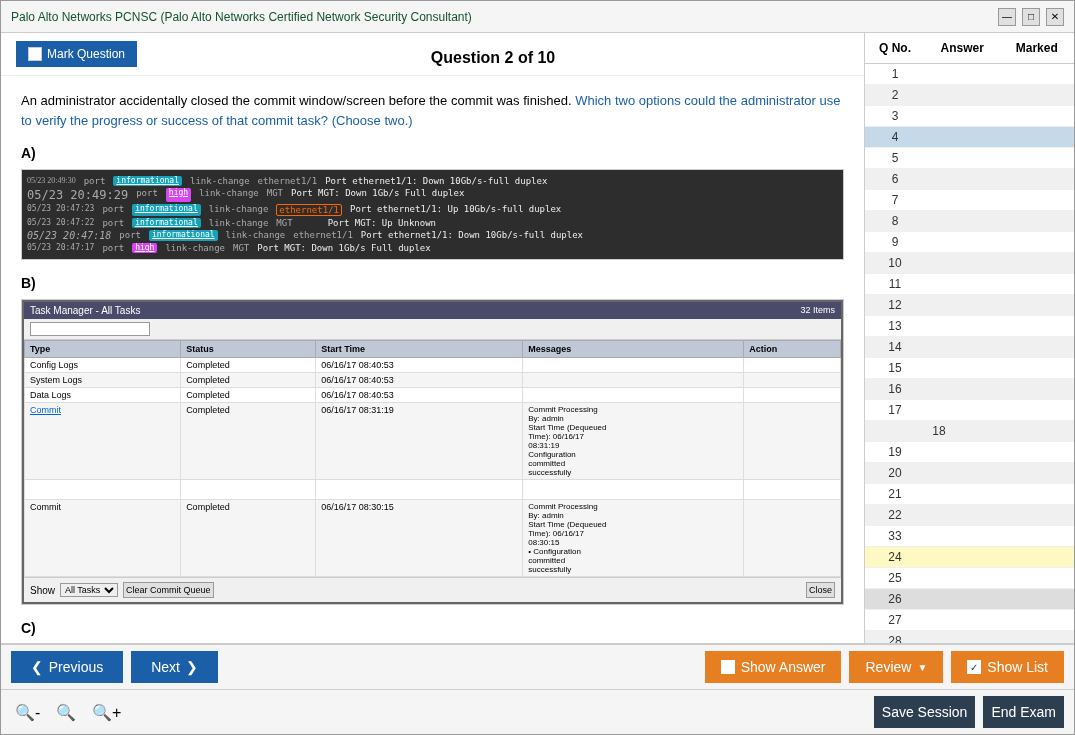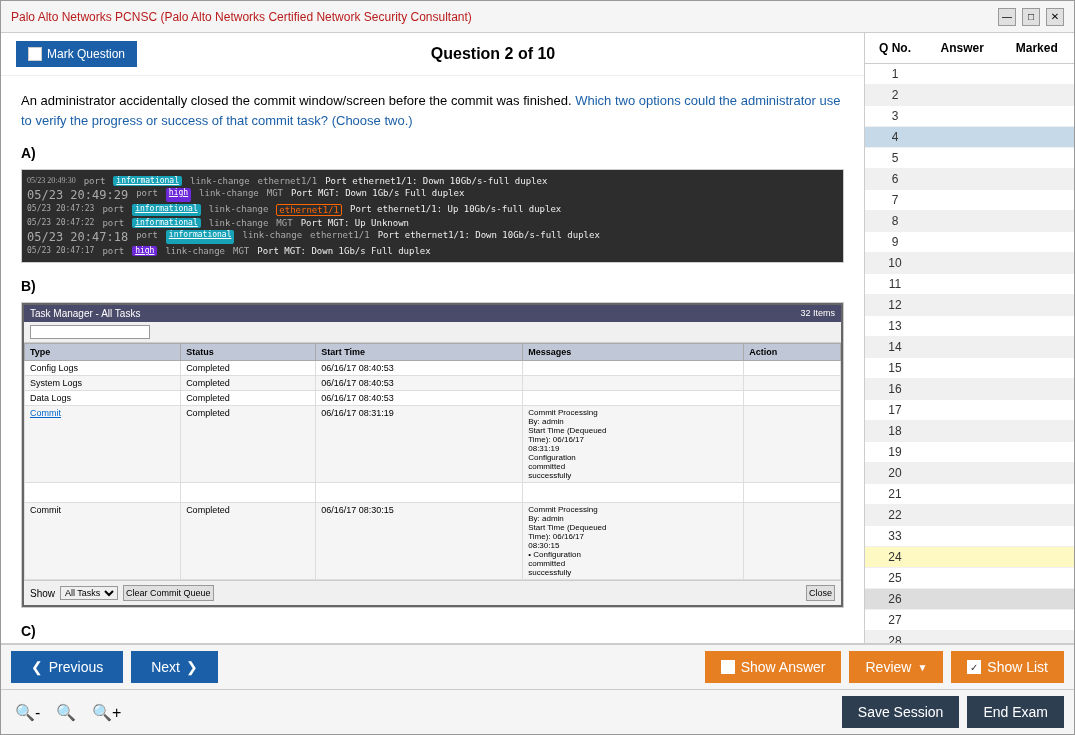--- a/index.html
+++ b/index.html
@@ -1,45 +1,45 @@
 <!DOCTYPE html>
 <html><head>
   <meta charset="utf-8">
   <style>
     * { box-sizing: border-box; margin: 0; padding: 0; }
     body { font-family: Arial, sans-serif; font-size: 13px; background: #f0f0f0; width: 1075px; height: 735px; overflow: hidden; }
     
     .window { width: 1075px; height: 735px; background: white; border: 1px solid #999; display: flex; flex-direction: column; }
     
     .title-bar { background: #f5f5f5; border-bottom: 1px solid #ccc; padding: 5px 10px; display: flex; align-items: center; justify-content: space-between; height: 32px; }
-    .title-bar-text { font-size: 12px; color: #b91c1c; }
+    .title-bar-text { font-size: 12px; color: #14532d; }
     .title-bar-controls { display: flex; gap: 6px; }
     .title-bar-btn { width: 18px; height: 18px; border: 1px solid #999; background: #e0e0e0; cursor: pointer; display: flex; align-items: center; justify-content: center; font-size: 10px; }
     
     .main-content { display: flex; flex: 1; overflow: hidden; }
     
     .left-panel { flex: 1; display: flex; flex-direction: column; overflow: hidden; }
     
-    .question-header { padding: 8px 15px; display: flex; align-items: center; border-bottom: 1px solid #eee; }
+    .question-header { padding: 8px 15px; display: flex; align-items: flex-end; border-bottom: 1px solid #eee; }
     .mark-question-btn { background: #1a5fa8; color: white; border: none; padding: 6px 12px; cursor: pointer; font-size: 12px; display: flex; align-items: center; gap: 5px; }
     .mark-question-btn .checkbox-icon { width: 14px; height: 14px; background: white; border: 1px solid #ccc; display: inline-block; }
     .question-title { flex: 1; text-align: center; font-size: 16px; font-weight: bold; }
     
     .question-body { flex: 1; overflow-y: auto; padding: 15px 20px; }
     .question-text { font-size: 13px; line-height: 1.5; margin-bottom: 15px; }
     
     .option-label { font-weight: bold; margin-bottom: 8px; font-size: 14px; }
     .option-image { margin-bottom: 15px; border: 1px solid #ccc; background: #f9f9f9; }
     
     
     .log-table { background: #2d2d2d; padding: 5px; font-size: 9px; font-family: monospace; color: #eee; }
     .log-row { display: flex; gap: 8px; padding: 1px 0; }
     .badge { padding: 0px 3px; border-radius: 2px; font-size: 8px; color: white; text-decoration: underline; }
     .badge-info { background: #17a2b8; }
-    .badge-high { background: #6d28d9; }
+    .badge-high { background: #d946ef; }
     
     
     .task-manager { background: #e8e8e8; border: 2px solid #666; font-size: 10px; }
     .tm-titlebar { background: #4a4a6a; color: white; padding: 3px 6px; display: flex; justify-content: space-between; font-size: 10px; }
     .tm-toolbar { background: #f0f0f0; padding: 3px 6px; border-bottom: 1px solid #ccc; display: flex; align-items: center; gap: 5px; }
     .tm-toolbar input { border: 1px solid #999; padding: 1px 3px; font-size: 9px; width: 120px; }
     .tm-table { width: 100%; border-collapse: collapse; font-size: 9px; }
     .tm-table th { background: #c0c8d8; padding: 3px 5px; text-align: left; border: 1px solid #aaa; }
     .tm-table td { padding: 2px 5px; border: 1px solid #ddd; background: white; vertical-align: top; }
     .tm-table tr:nth-child(even) td { background: #f5f5f5; }
@@ -59,21 +59,21 @@
     .sidebar-list { flex: 1; overflow-y: auto; }
     .sidebar-item { display: grid; grid-template-columns: 60px 1fr 1fr; border-bottom: 1px solid #f0f0f0; }
     .sidebar-item:nth-child(4) { background: #c5d9e8; }
     .sidebar-item:nth-child(26) { background: #ddd; }
     .sidebar-cell { text-align: center; font-size: 12px; padding: 3px 0; color: #333; }
     
     
     .bottom-toolbar { background: #f5f5f5; border-top: 2px solid #ccc; padding: 6px 10px; display: flex; gap: 8px; align-items: center; }
     .btn-nav { background: #1a5fa8; color: white; border: none; padding: 8px 20px; cursor: pointer; font-size: 14px; display: flex; align-items: center; gap: 6px; }
     .btn-orange { background: #e67e22; color: white; border: none; padding: 8px 16px; cursor: pointer; font-size: 14px; display: flex; align-items: center; gap: 6px; }
-    .btn-dark { background: #2c3e50; color: white; border: none; padding: 8px 16px; cursor: pointer; font-size: 14px; }
+    .btn-dark { background: #2c3e50; color: white; border: none; padding: 8px 8px; cursor: pointer; font-size: 14px; }
     .btn-spacer { flex: 1; }
     
     .bottom-toolbar2 { background: #f5f5f5; border-top: 1px solid #ccc; padding: 6px 10px; display: flex; gap: 8px; align-items: center; }
     .zoom-btn { background: none; border: none; cursor: pointer; font-size: 18px; padding: 2px 4px; }
     
     .chevron { font-size: 14px; }
     .checkbox-white { width: 14px; height: 14px; background: white; border: 2px solid white; display: inline-flex; align-items: center; justify-content: center; }
     .checkmark { color: #333; font-size: 10px; }
   </style>
 </head>
@@ -133,24 +133,24 @@
               <span style="color:#aaa;">link-change</span>
               <span style="border:1px solid #ff6600;color:#ff6600;padding:0 2px;border-radius:2px;">ethernet1/1</span>
               <span style="color:#eee;">Port ethernet1/1: Up 10Gb/s-full duplex</span>
             </div>
             <div class="log-row">
               <span style="color:#aaa;font-size:8px;">05/23 20:47:22</span>
               <span style="color:#aaa;">port</span>
               <span class="badge badge-info">informational</span>
               <span style="color:#aaa;">link-change</span>
               <span style="color:#aaa;">MGT</span>
-              <span style="color:#eee;">Port MGT: Up Unknown</span>
-            </div>
-            <div class="log-row">
-              <span style="color:#aaa;font-size:12px;">05/23 20:47:18</span>
+              <span style="color:#eee;margin-left:27px;">Port MGT: Up Unknown</span>
+            </div>
+            <div class="log-row">
+              <span style="color:#aaa;font-size:10px;font-style:italic;">05/23 20:47:18</span>
               <span style="color:#aaa;">port</span>
               <span class="badge badge-info">informational</span>
               <span style="color:#aaa;">link-change</span>
               <span style="color:#aaa;">ethernet1/1</span>
               <span style="color:#eee;">Port ethernet1/1: Down 10Gb/s-full duplex</span>
             </div>
             <div class="log-row">
               <span style="color:#aaa;font-size:8px;">05/23 20:47:17</span>
               <span style="color:#aaa;">port</span>
               <span class="badge badge-high">high</span>
@@ -337,21 +337,21 @@
           <div class="sidebar-item" style="background: rgb(240, 240, 240);">
       <div class="sidebar-cell">16</div>
       <div class="sidebar-cell"></div>
       <div class="sidebar-cell"></div>
     </div>
           <div class="sidebar-item">
       <div class="sidebar-cell">17</div>
       <div class="sidebar-cell"></div>
       <div class="sidebar-cell"></div>
     </div>
-          <div class="sidebar-item" style="background: rgb(240, 240, 240);">
+          <div class="sidebar-item" style="background: rgb(240, 240, 240); padding-left: 44px;">
       <div class="sidebar-cell">18</div>
       <div class="sidebar-cell"></div>
       <div class="sidebar-cell"></div>
     </div>
           <div class="sidebar-item">
       <div class="sidebar-cell">19</div>
       <div class="sidebar-cell"></div>
       <div class="sidebar-cell"></div>
     </div>
           <div class="sidebar-item" style="background: rgb(240, 240, 240);">

